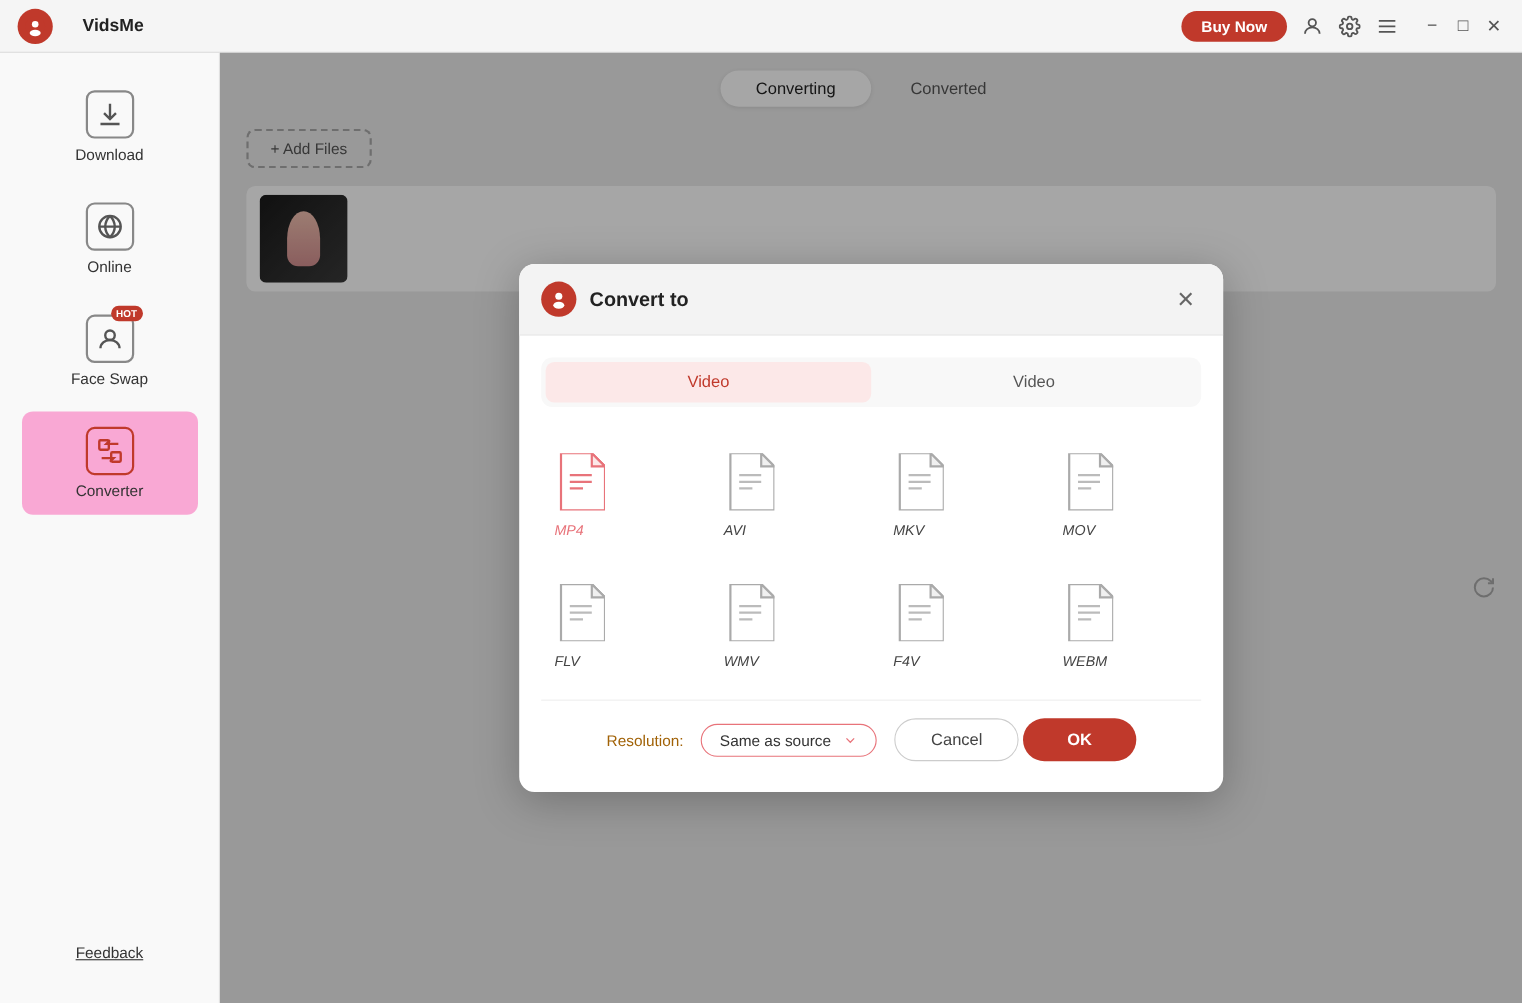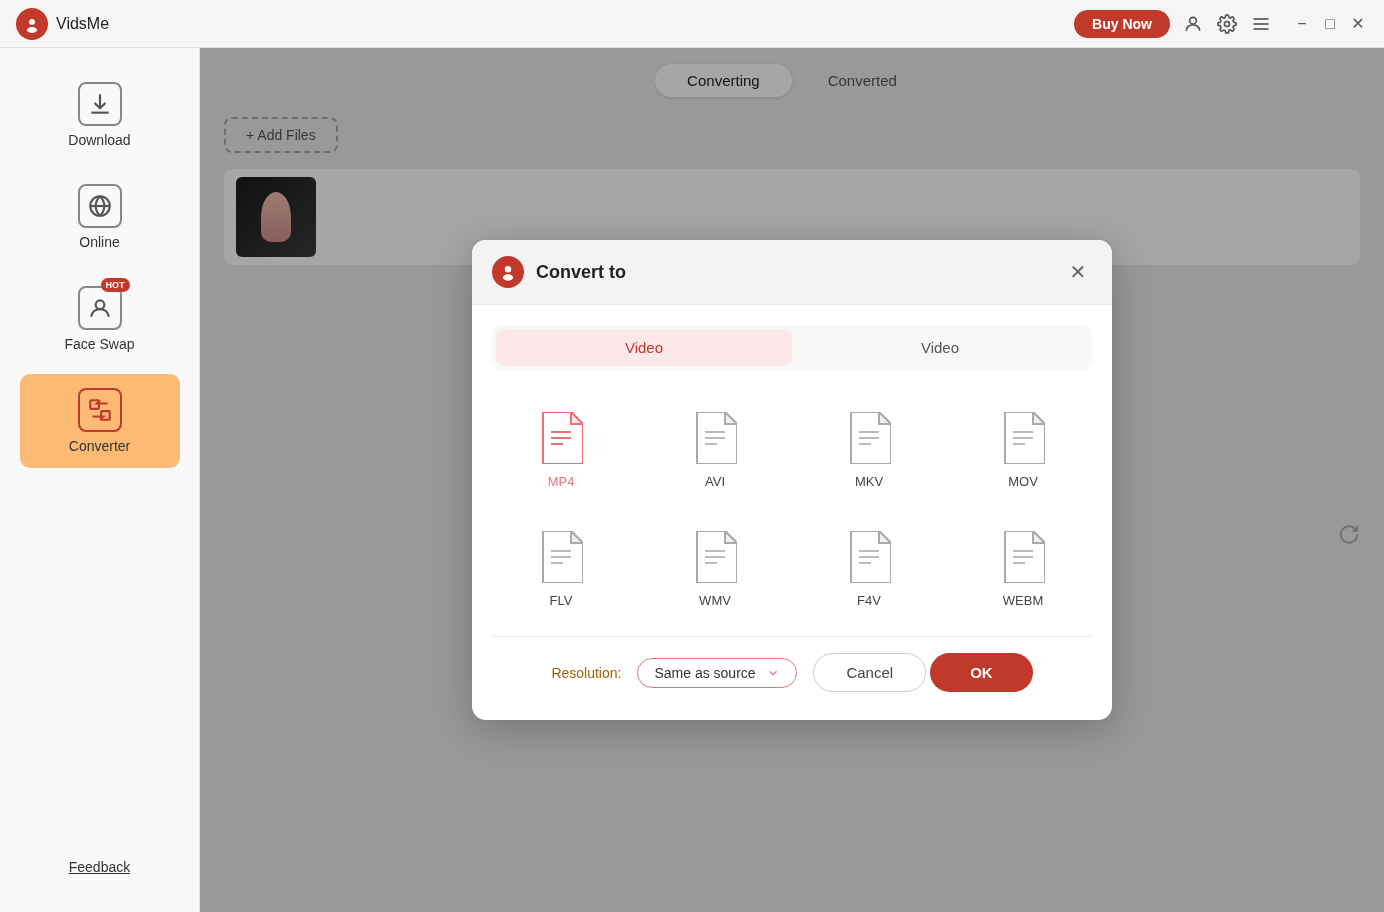--- a/index.html
+++ b/index.html
@@ -31,23 +31,24 @@
       display: flex;
       align-items: center;
       justify-content: center;
       color: white;
       font-weight: bold;
       font-size: 16px;
       margin-right: 8px;
     }
     .titlebar-appname {
       font-size: 16px;
-      font-weight: 400;
+      font-weight: 700;
       color: #222;
       flex: 1;
+      margin-left: 19px;
     }
     .titlebar-actions {
       display: flex;
       align-items: center;
       gap: 12px;
     }
     .buy-now-btn {
       background: #c0392b;
       color: white;
       border: none;
@@ -107,21 +108,21 @@
     .sidebar-item {
       width: 160px;
       display: flex;
       flex-direction: column;
       align-items: center;
       padding: 14px 8px;
       border-radius: 10px;
       cursor: pointer;
       gap: 6px;
     }
-    .sidebar-item.active { background: #fdba74; }
+    .sidebar-item.active { background: #f9a8d4; }
     .sidebar-icon {
       width: 44px;
       height: 44px;
       border: 2px solid #888;
       border-radius: 8px;
       display: flex;
       align-items: center;
       justify-content: center;
       font-size: 22px;
       color: #555;
@@ -327,25 +328,26 @@
     
     .format-grid {
       display: grid;
       grid-template-columns: repeat(4, 1fr);
       gap: 16px;
       padding: 8px 0;
     }
     .format-item {
       display: flex;
       flex-direction: column;
-      align-items: center;
+      align-items: flex-start;
       gap: 8px;
       padding: 12px;
       border-radius: 8px;
       cursor: pointer;
+      font-style: italic;
     }
     .format-item.selected .format-icon svg rect:first-child,
     .format-item.selected .format-icon-label { color: #e8737a; }
     .format-icon {
       width: 48px;
       height: 56px;
       display: flex;
       align-items: center;
       justify-content: center;
     }

